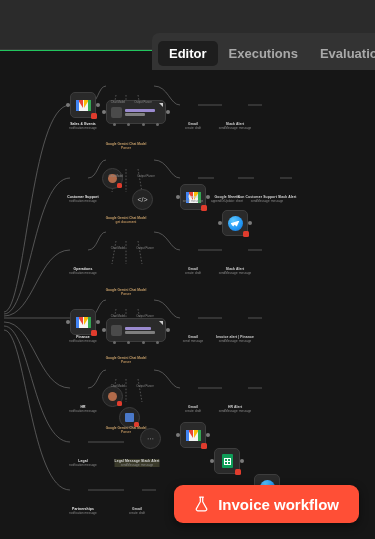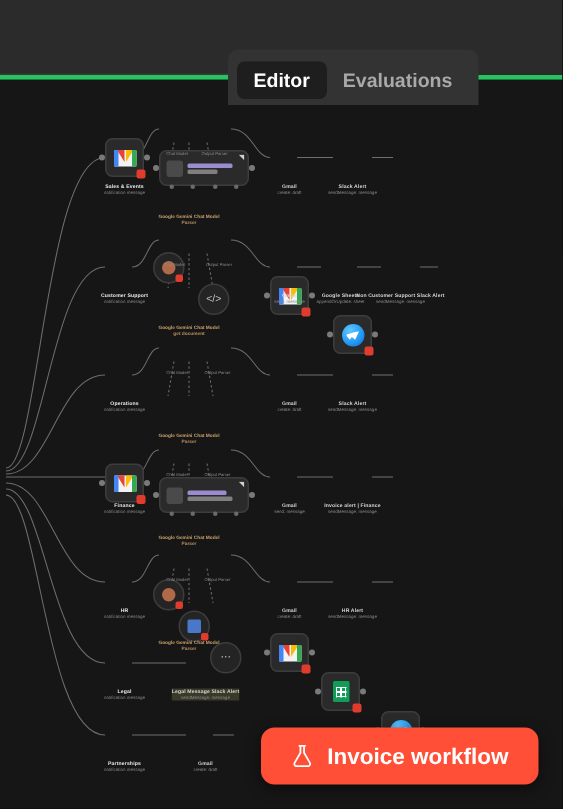--- a/index.html
+++ b/index.html
@@ -4,21 +4,21 @@
 <style>
   html,body{margin:0;padding:0;background:#111;}
   body{width:375px;height:539px;overflow:hidden;
        font-family:"Liberation Sans","DejaVu Sans",sans-serif;
        -webkit-font-smoothing:antialiased;}
 
   #app{position:relative;width:375px;height:539px;background:#161616;overflow:hidden;}
 
   
   .header{position:absolute;left:0;top:0;width:375px;height:50px;background:#2b2b2b;
-          border-bottom:3px solid #22c55e;z-index:40;}
+          border-bottom:1px solid #22c55e;z-index:40;}
   .header .rule{position:absolute;left:0;top:49px;width:152px;height:1px;background:#3a3a3a;}
   .tabbar{position:absolute;left:152px;top:33px;height:33px;background:#333;
           border-radius:7px 7px 0 0;display:flex;align-items:center;padding:4px 6px 0 6px;}
   .tab{font-size:13px;font-weight:bold;color:#a9a9a9;padding:6px 11px;border-radius:5px;
        white-space:nowrap;line-height:13px;}
   .tab.active{background:#1e1e1e;color:#fff;}
 
   
   .canvas{position:absolute;left:0;top:50px;width:375px;height:489px;background:#161616;overflow:hidden;}
   .edges{position:absolute;left:0;top:0;width:375px;height:489px;}
@@ -101,20 +101,21 @@
 </style>
 </head>
 <body>
 
 <div id="app">
 
   <div class="header">
     <div class="rule"></div>
     <div class="tabbar">
       <div class="tab active">Editor</div>
+      <div class="tab">Executions</div>
       <div class="tab">Evaluations</div>
     </div>
   </div>
 
   <div class="canvas">
 
     <svg class="edges" viewBox="0 0 375 489">
       <g fill="none" stroke="#6e6e6e" stroke-width="0.7">
 
         <path d="M4,262 C26,262 30,55 70,55"></path>

